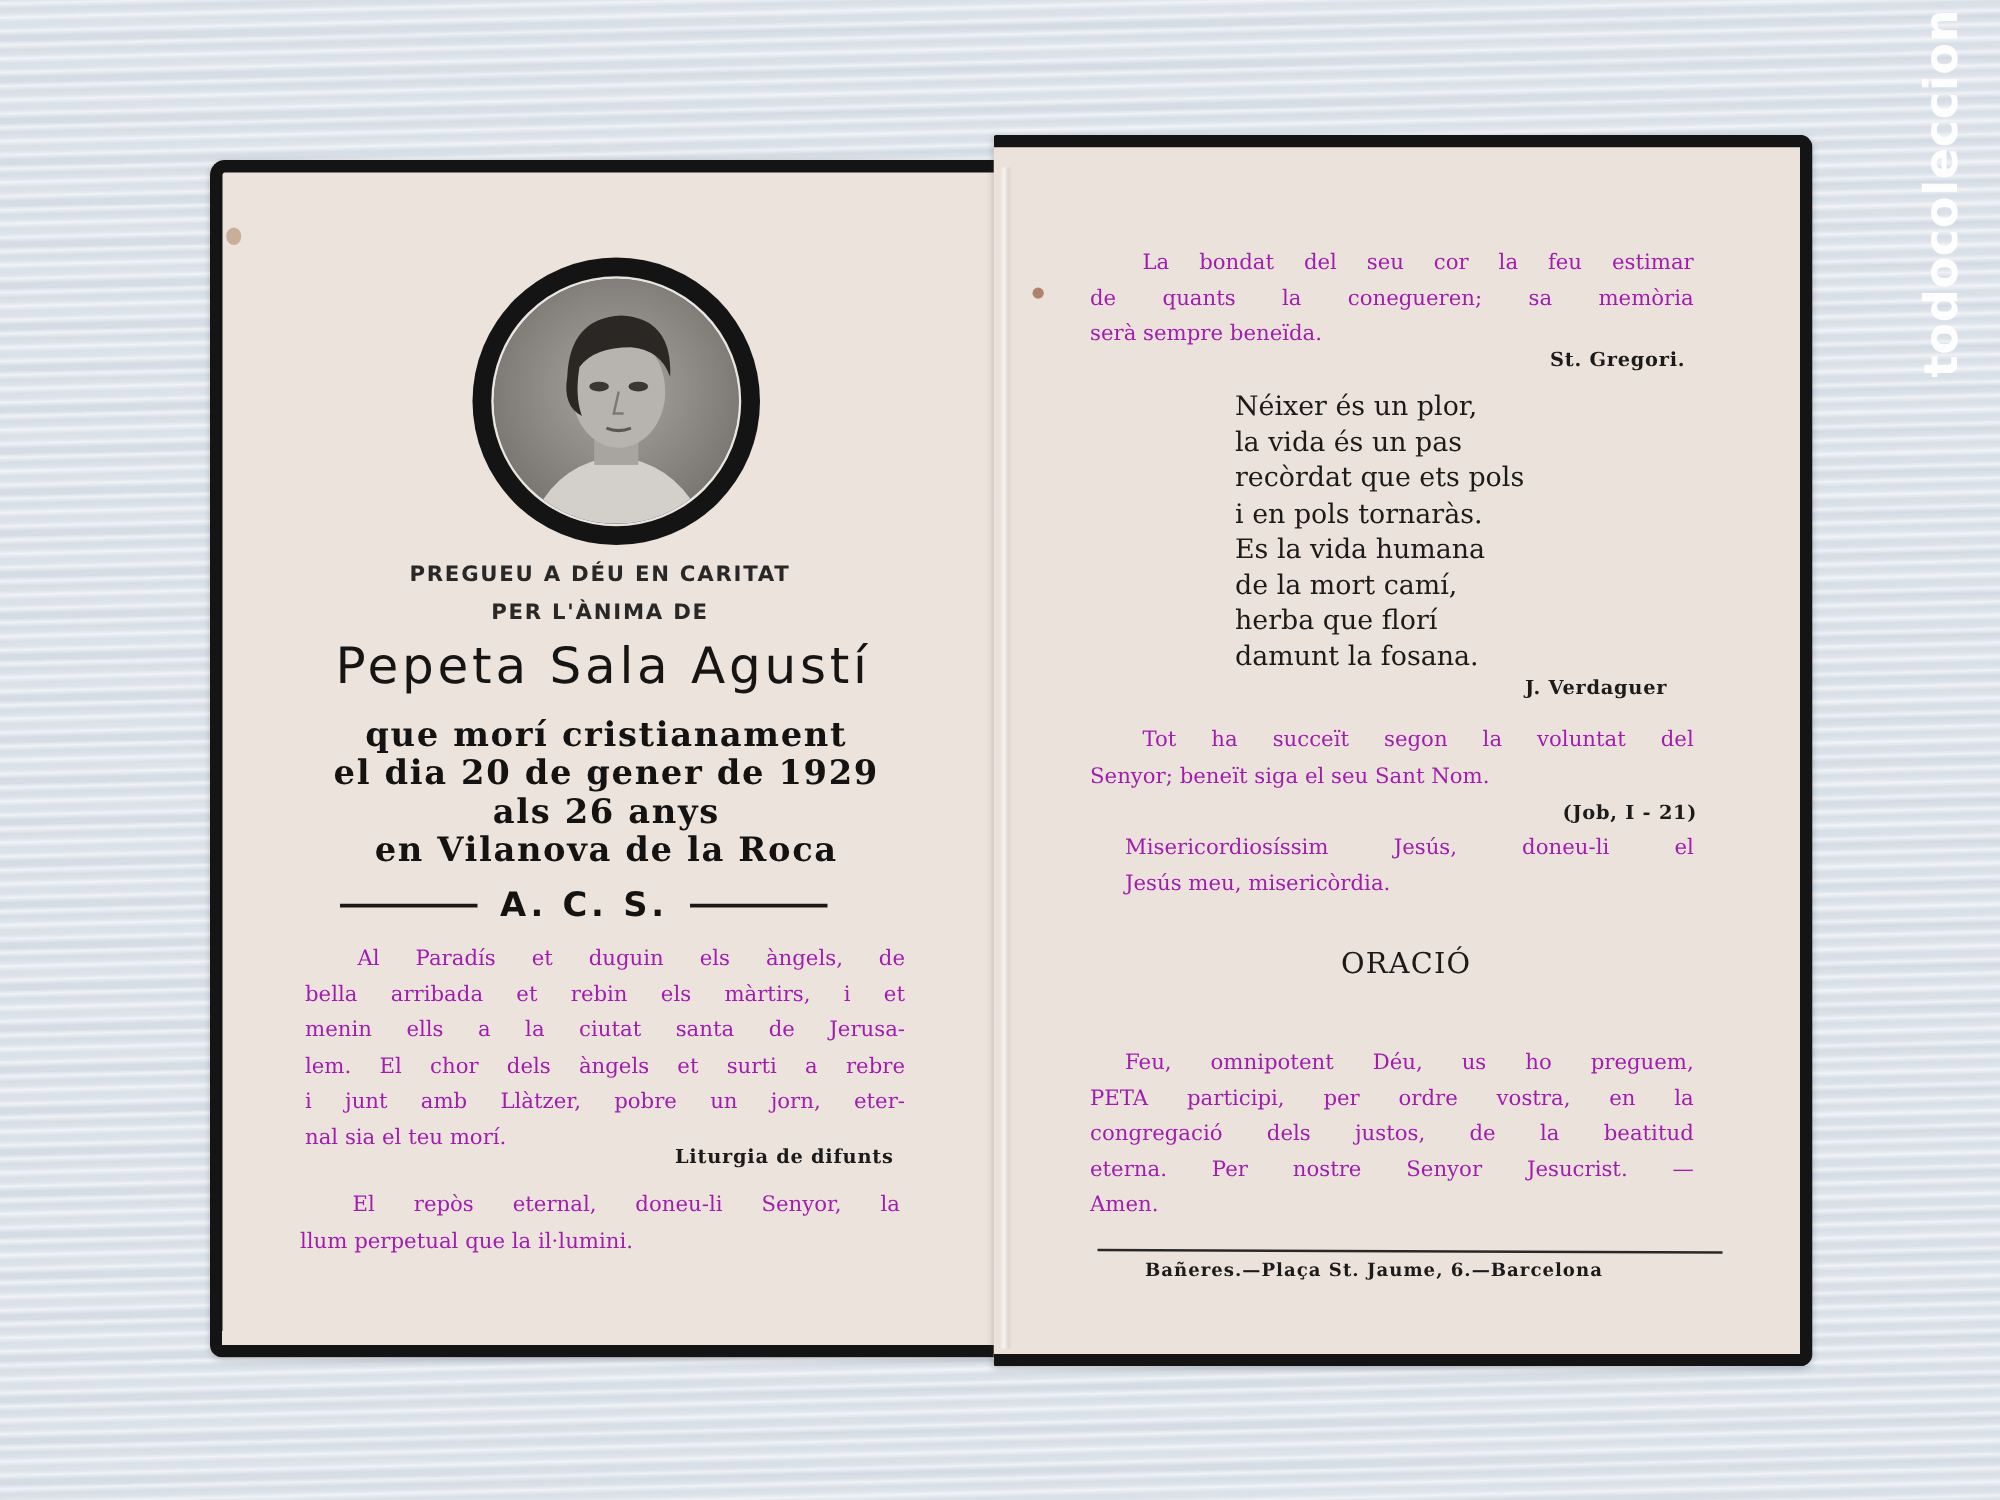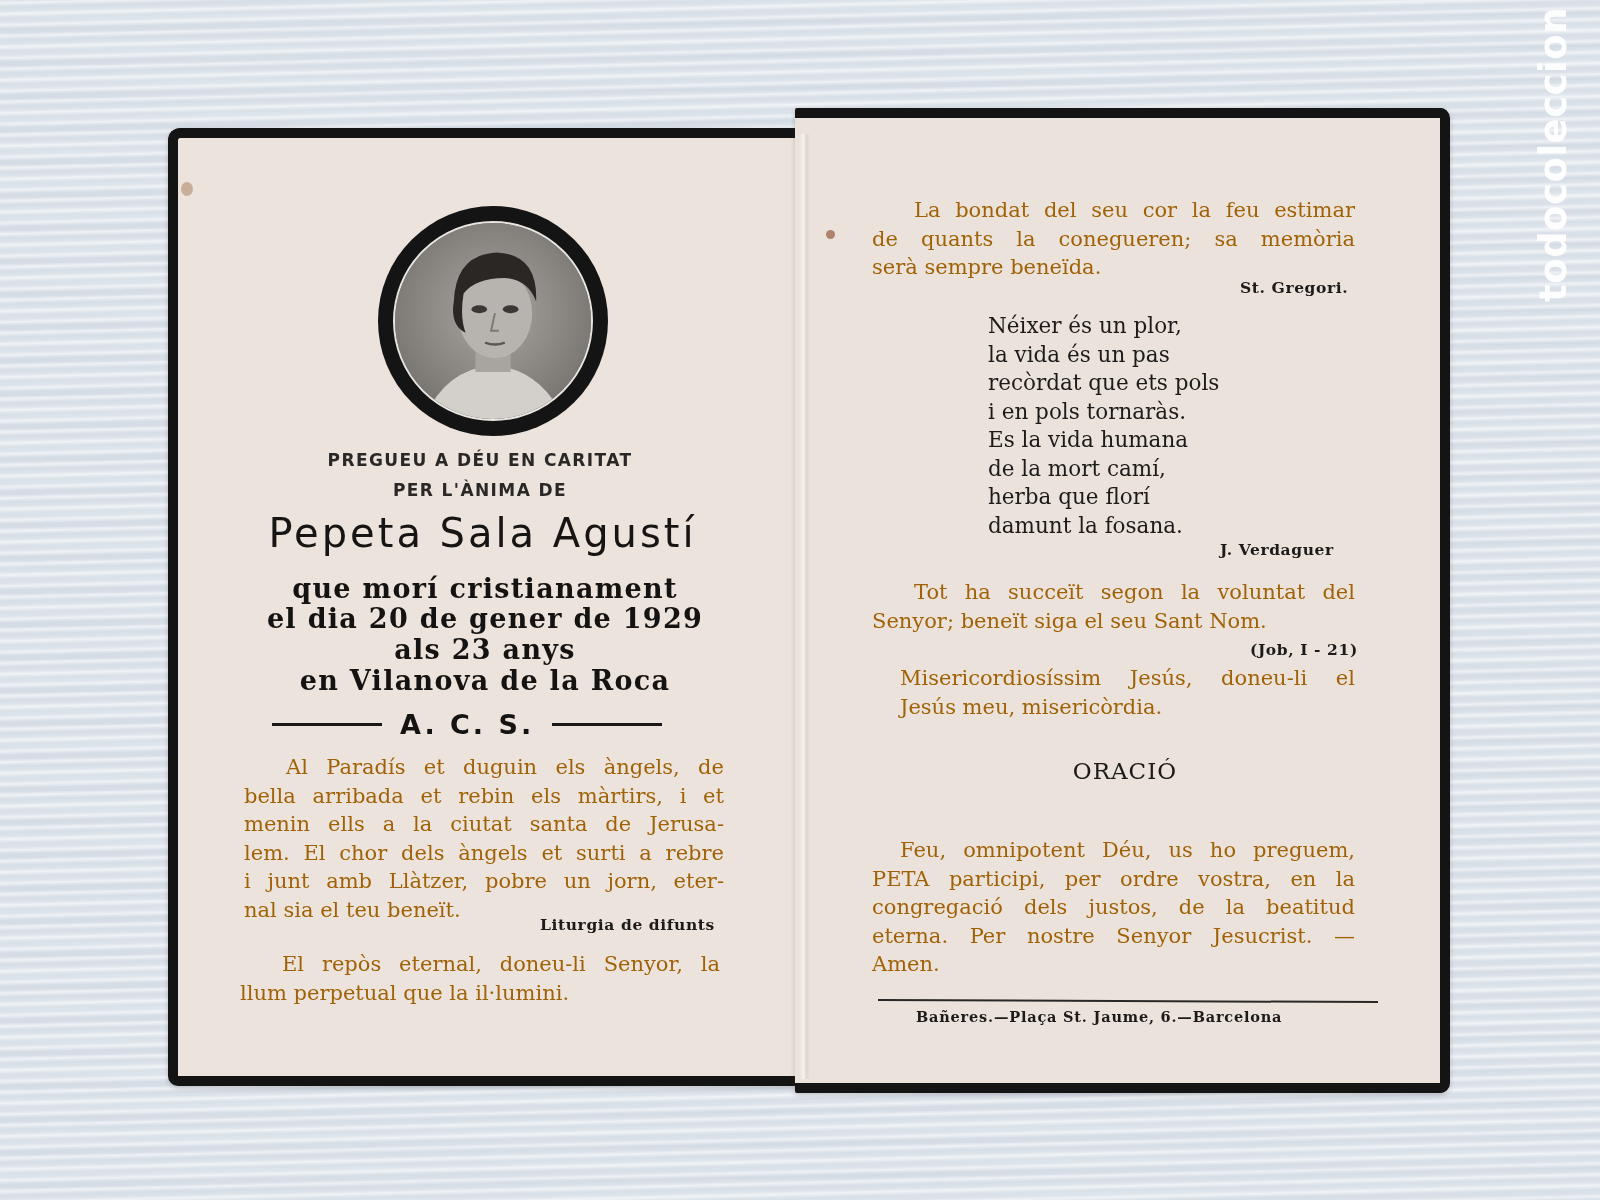--- a/index.html
+++ b/index.html
@@ -59,22 +59,22 @@
     font-family: "DejaVu Serif", serif; font-weight: bold; font-size: 27px;
     letter-spacing: 1.3px; color: #141312;
   }
   .acs-row { position: absolute; left: 272px; top: 706px; width: 425px; height: 36px; display: flex; align-items: center; }
   .acs-rule { height: 3px; background: #1a1918; }
   .acs-text {
     font-family: "DejaVu Sans", sans-serif; font-weight: bold; font-size: 27px;
     letter-spacing: 3px; margin: 0 18px; color: #141312;
   }
   .para {
-    position: absolute; font-family: "DejaVu Serif", serif; color: #a16207;
-    font-size: 21px; line-height: 28.5px; text-align: justify;
+    position: absolute; font-family: "DejaVu Serif", serif; color: #a21caf;
+    font-size: 17px; line-height: 28.5px; text-align: justify;
   }
   .para .ln { display: block; text-align-last: justify; white-space: nowrap; }
   .para .ln.last { text-align-last: left; }
   .para .ln.indent { padding-left: 42px; }
   .attrib {
     position: absolute; font-family: "DejaVu Serif", serif; font-weight: bold;
     font-size: 15.5px; color: #1c1b19; letter-spacing: 0.6px;
   }
   .poem {
     position: absolute; left: 988px; top: 312px;
@@ -124,36 +124,36 @@
       <path d="M92 122 Q102 126 112 122" stroke="#5a5754" stroke-width="2.5" fill="none"></path>
     </svg>
   </div>
 </div>
 
 <div class="center-block pray-line" style="left:270px;top:450px;width:420px;">PREGUEU A DÉU EN CARITAT</div>
 <div class="center-block pray-line" style="left:270px;top:480px;width:420px;">PER L'ÀNIMA DE</div>
 <div class="center-block name" style="left:230px;top:510px;width:505px;">Pepeta Sala Agustí</div>
 <div class="center-block bold-line" style="left:260px;top:573px;width:450px;">que morí cristianament</div>
 <div class="center-block bold-line" style="left:260px;top:603px;width:450px;">el dia 20 de gener de 1929</div>
-<div class="center-block bold-line" style="left:260px;top:634px;width:450px;">als 23 anys</div>
+<div class="center-block bold-line" style="left:260px;top:634px;width:450px;">als 26 anys</div>
 <div class="center-block bold-line" style="left:260px;top:665px;width:450px;">en Vilanova de la Roca</div>
 
 <div class="acs-row">
   <div class="acs-rule" style="width:110px;"></div>
   <span class="acs-text">A. C. S.</span>
   <div class="acs-rule" style="width:110px;"></div>
 </div>
 
 <div class="para" style="left:244px;top:753px;width:480px;">
   <span class="ln indent">Al Paradís et duguin els àngels, de</span>
   <span class="ln">bella arribada et rebin els màrtirs, i et</span>
   <span class="ln">menin ells a la ciutat santa de Jerusa-</span>
   <span class="ln">lem. El chor dels àngels et surti a rebre</span>
   <span class="ln">i junt amb Llàtzer, pobre un jorn, eter-</span>
-  <span class="ln last">nal sia el teu beneït.</span>
+  <span class="ln last">nal sia el teu morí.</span>
 </div>
 <div class="attrib" style="left:540px;top:915px;">Liturgia de difunts</div>
 
 <div class="para" style="left:240px;top:950px;width:480px;">
   <span class="ln indent">El repòs eternal, doneu-li Senyor, la</span>
   <span class="ln last">llum perpetual que la il·lumini.</span>
 </div>
 
 <div class="para" style="left:872px;top:196px;width:483px;">
   <span class="ln indent">La bondat del seu cor la feu estimar</span>

